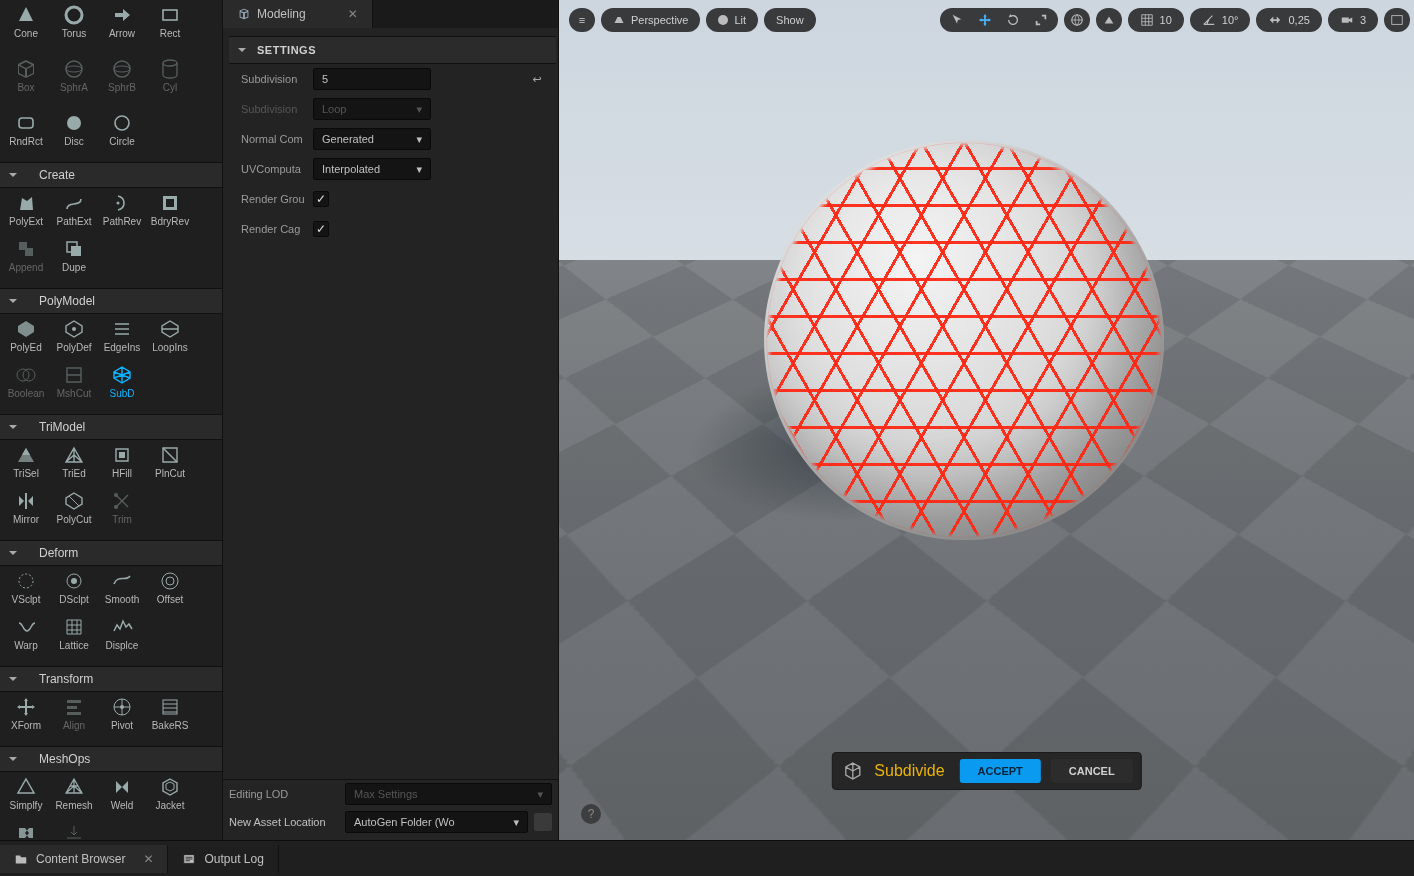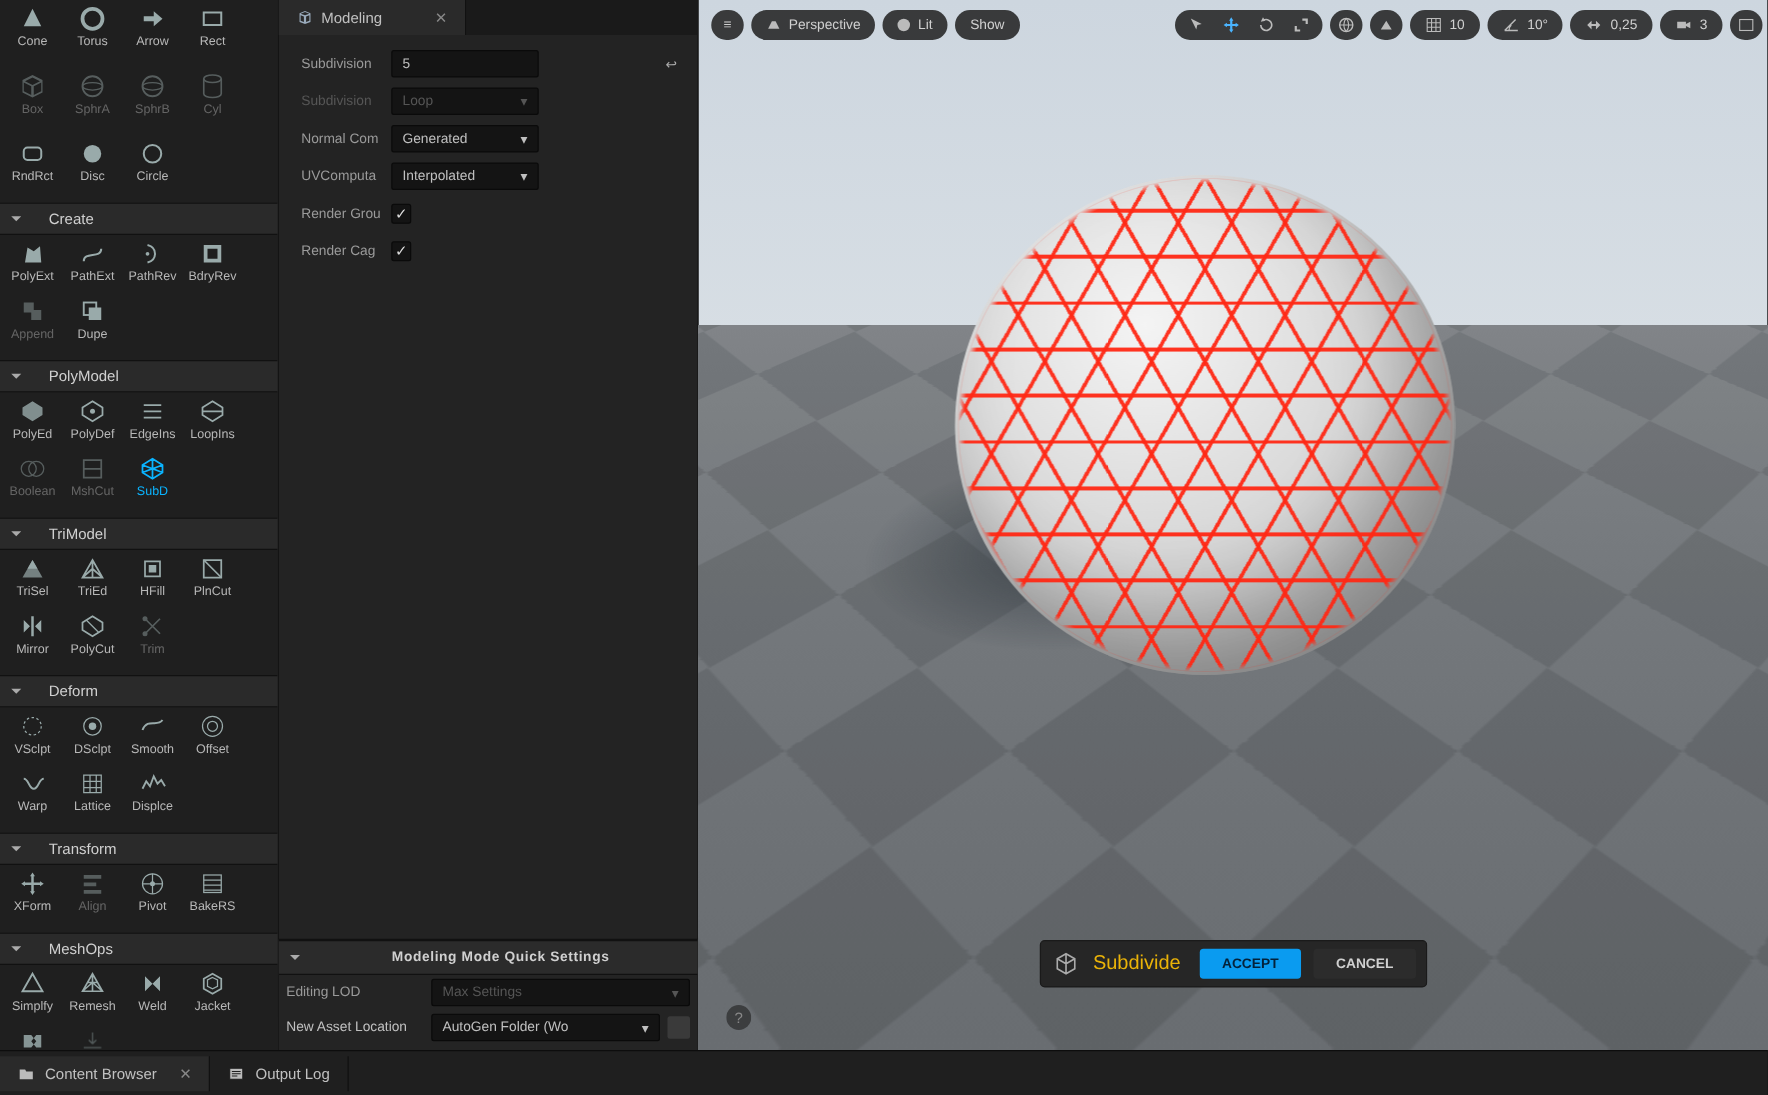--- a/index.html
+++ b/index.html
@@ -570,20 +570,26 @@
         <span>
             <svg width="14" height="14" viewBox="0 0 16 16">
               <path fill="#9ab" d="M3 4l5-2 5 2v8l-5 2-5-2zM8 3l-4 1.6L8 6l4-1.4zM4 6v5l3 1.2V7zM12 6l-3 1v5.2l3-1.2z"></path>
             </svg>
           </span>
         <span>Modeling</span>
         <span class="x">✕</span>
       </div>
     </div>
     <div class="propbody">
+      <div class="sec-hd">
+        <svg viewBox="0 0 10 10">
+            <path fill="#aaa" d="M1 3l4 4 4-4z"></path>
+          </svg>
+        <span>SETTINGS</span>
+      </div>
 
       <div class="row">
         <div class="lbl">Subdivision</div>
         <div class="ctl">
           <input class="input" value="5" style="">
           <span class="undo">↩</span>
         </div>
       </div>
 
       <div class="row">
@@ -625,26 +631,20 @@
 
       <div class="row">
         <div class="lbl">Render Cag</div>
         <div class="ctl">
             <div class="chk on"></div>
           </div>
       </div>
     </div>
 
     <div class="qset">
-      <div class="sec-hd">
-        <svg viewBox="0 0 10 10">
-            <path fill="#aaa" d="M1 3l4 4 4-4z"></path>
-          </svg>
-        <span style="flex:1;text-align:center">Modeling Mode Quick Settings</span>
-      </div>
       <div class="qrow">
         <span style="width:110px;color:#9a9a9a">Editing LOD</span>
         <div class="select dim">
           <span>Max Settings</span>
           <span>▾</span>
         </div>
       </div>
       <div class="qrow">
         <span style="width:110px;color:#c0c0c0">New Asset Location</span>
         <div class="select">

